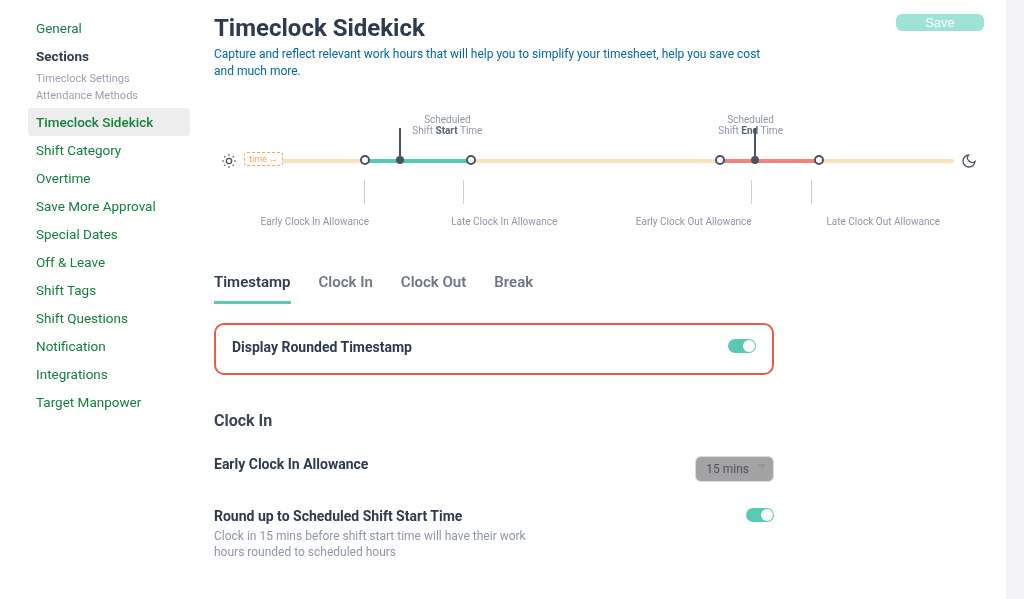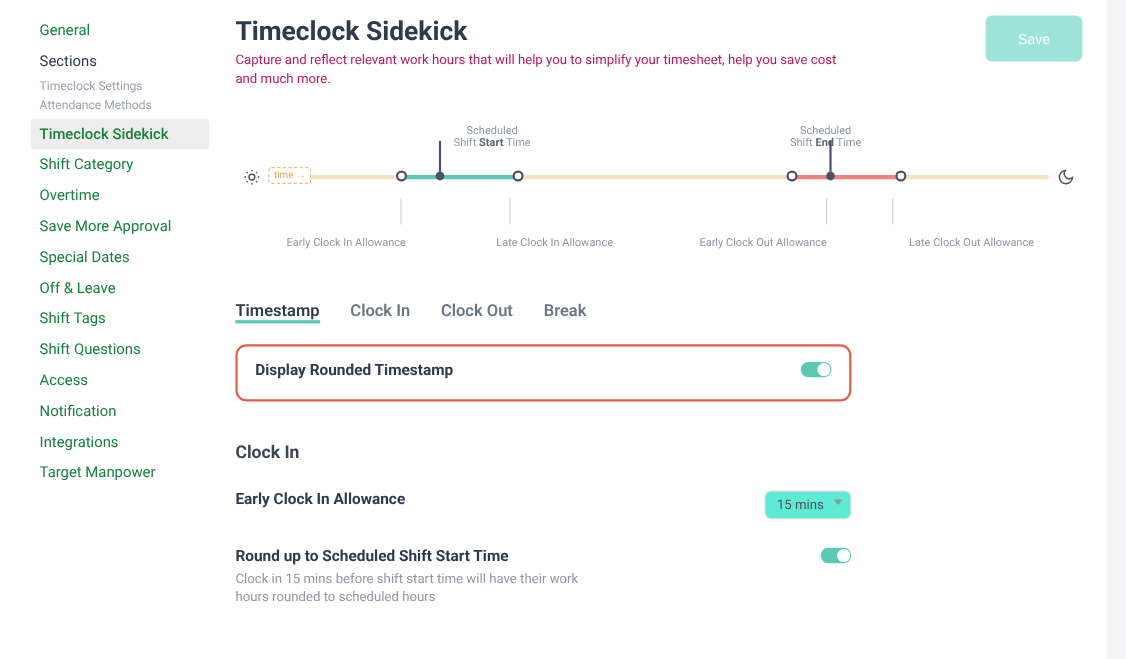--- a/index.html
+++ b/index.html
@@ -32,21 +32,21 @@
     padding: 6px 8px;
     color: #15803d;
     border-radius: 4px;
     cursor: pointer;
   }
   .sidebar .item.active {
     background: #EDEDED;
     font-weight: 500;
   }
   .sidebar .header-item {
-    font-weight: 400;
+    font-weight: 700;
     color: #2E3A4D;
     padding: 6px 8px;
   }
   .sidebar .sub-item {
     font-size: 11px;
     color: #9AA1AD;
     padding: 2px 8px;
     cursor: pointer;
   }
   
@@ -61,31 +61,31 @@
     align-items: flex-start;
   }
   .title {
     font-size: 24px;
     font-weight: 700;
     margin: 0 0 4px 0;
     color: #2E3A4D;
   }
   .subtitle {
     font-size: 12px;
-    color: #be185d;
+    color: #0369a1;
     max-width: 560px;
     line-height: 1.4;
   }
   .save-btn {
     background: #9EE3D7;
     color: #fff;
     border: none;
     border-radius: 6px;
     width: 88px;
-    height: 42px;
+    height: 17px;
     font-size: 13px;
     cursor: pointer;
   }
   
   .timeline-wrap {
     margin-top: 34px;
     position: relative;
     padding: 0 6px 10px 6px;
   }
   .tl-top-labels {
@@ -161,21 +161,21 @@
   .vline.v1{left:19%;} .vline.v2{left:32%;}
   .vline.v3{left:70%;} .vline.v4{left:78%;}
   .underlines{position:relative;height:22px;}
 
   
   .tabs {
     display:flex;gap:28px;margin-top:36px;
     border-bottom:1px solid #fff;
     font-size:15px;font-weight:600;color:#5B6472;
   }
-  .tab{cursor:pointer;color:#6C7684;}
+  .tab{padding-bottom:10px;cursor:pointer;color:#6C7684;}
   .tab.active{color:#2E3A4D;border-bottom:3px solid #59C9B4;}
 
   
   .card-highlight{
     border:2px solid #E85D4A;border-radius:10px;
     padding:14px 16px;margin-top:18px;
     display:flex;justify-content:space-between;align-items:flex-start;
     max-width:560px;
   }
   .card-title{font-weight:700;font-size:14px;margin-bottom:4px;}
@@ -184,21 +184,21 @@
   .toggle::after{content:"";position:absolute;width:12px;height:12px;background:#fff;border-radius:50%;top:1px;right:1px;}
 
   
   .section-title{font-weight:700;font-size:16px;margin-top:36px;color:#3B4555;}
   .setting-row{display:flex;justify-content:space-between;align-items:flex-start;max-width:560px;margin-top:26px;}
   .setting-label{font-weight:700;font-size:14px;color:#2E3A4D;}
   .setting-desc{font-size:12px;color:#8F97A3;max-width:340px;line-height:1.4;margin-top:4px;}
   .select-box{
     border:1px solid #D8DCE2;border-radius:6px;
     padding:5px 24px 5px 10px;font-size:12px;color:#4b5360;
-    position:relative;min-width:72px;cursor:pointer;background:#5eead4;
+    position:relative;min-width:72px;cursor:pointer;background:#a3a3a3;
   }
   .select-box .chev{
     position:absolute;right:7px;top:7px;
     border-left:4px solid transparent;border-right:4px solid transparent;
     border-top:5px solid #8F97A3;
   }
 </style>
 </head>
 <body>
 
@@ -210,21 +210,20 @@
     <div class="sub-item">Timeclock Settings</div>
     <div class="sub-item" style="margin-bottom:4px;">Attendance Methods</div>
     <div class="item active">Timeclock Sidekick</div>
     <div class="item">Shift Category</div>
     <div class="item">Overtime</div>
     <div class="item">Save More Approval</div>
     <div class="item">Special Dates</div>
     <div class="item">Off &amp; Leave</div>
     <div class="item">Shift Tags</div>
     <div class="item">Shift Questions</div>
-    <div class="item">Access</div>
     <div class="item">Notification</div>
     <div class="item">Integrations</div>
     <div class="item">Target Manpower</div>
   </nav>
 
   <main class="main">
     <div class="header-row">
       <div>
         <h1 class="title">Timeclock Sidekick</h1>
         <div class="subtitle">Capture and reflect relevant work hours that will help you to simplify your timesheet, help you save cost and much more.</div>

